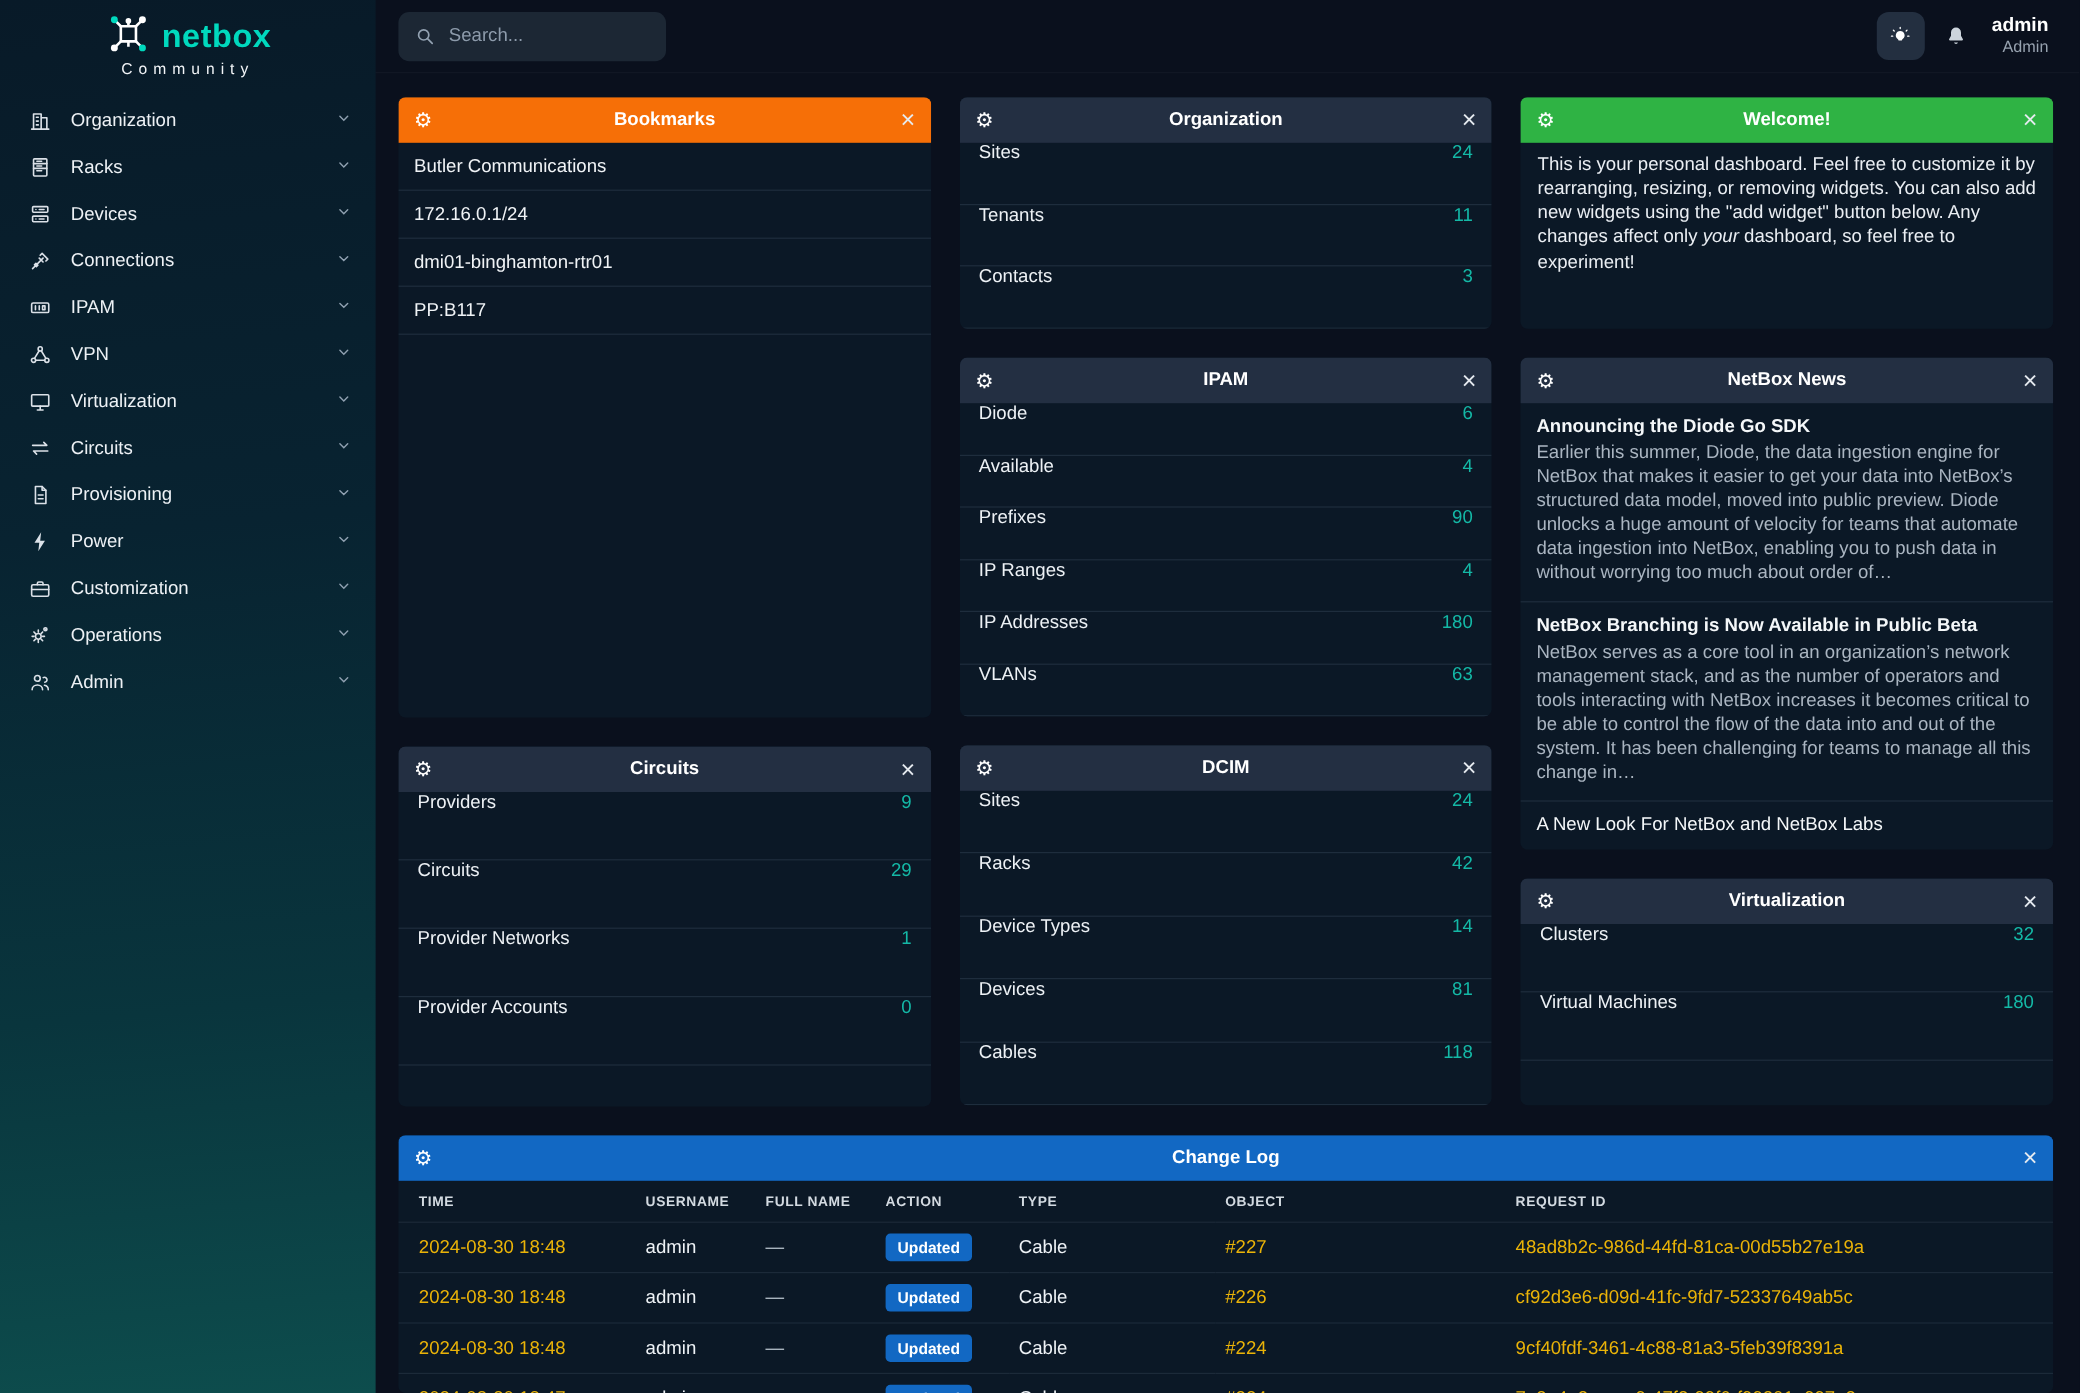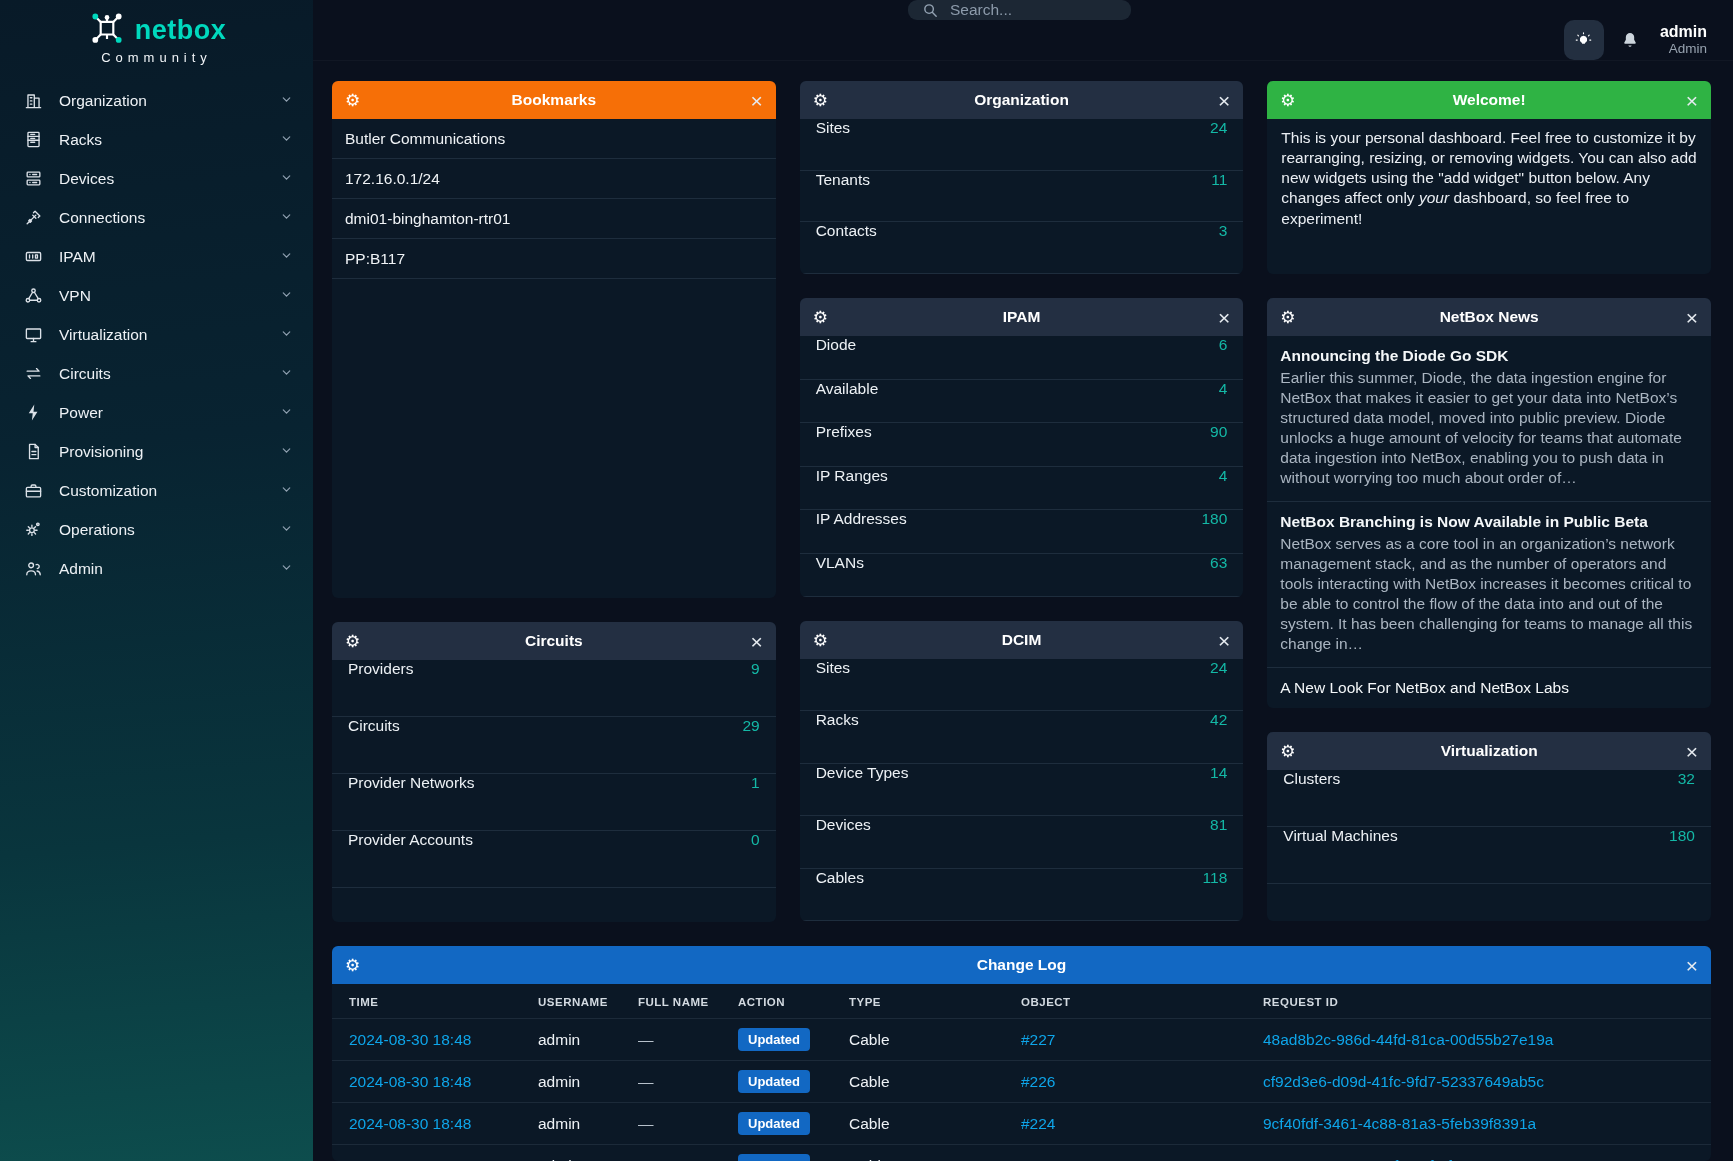--- a/index.html
+++ b/index.html
@@ -26,21 +26,21 @@
     padding:0 20px 0 24px; color:#edf1f5; font-size:15.5px; cursor:pointer;
   }
   .nav-item .nicon { width:20px; height:20px; margin-right:15px; color:#dbe1e8; flex-shrink:0; }
   .nav-item .nicon svg { width:19px; height:19px; stroke:currentColor; fill:none; stroke-width:1.7; stroke-linecap:round; stroke-linejoin:round; }
   .nav-item .chev { margin-left:auto; color:#8fa0b0; }
   .nav-item .chev svg { width:13px; height:13px; stroke:currentColor; fill:none; stroke-width:2.2; stroke-linecap:round; }
   
   .main { flex:1; display:flex; flex-direction:column; min-width:0; }
   .topbar {
     height:61px; flex-shrink:0; display:flex; align-items:center;
-    padding:0 26px 0 19px; border-bottom:1px solid rgba(255,255,255,.03);flex-direction:column;
+    padding:0 26px 0 19px; border-bottom:1px solid rgba(255,255,255,.03);
   }
   .searchbox {
     width:223px; height:41px; background:#1c2734; border-radius:9px;
     display:flex; align-items:center; padding:0 14px; gap:11px;
   }
   .searchbox svg { width:17px; height:17px; stroke:#93a2b2; fill:none; stroke-width:2; stroke-linecap:round; }
   .searchbox input {
     background:transparent; border:none; outline:none; color:#cdd6df;
     font-size:15.5px; width:150px; font-family:inherit;
   }
@@ -92,21 +92,21 @@
   .news-excerpt { color:#aab5c1; font-size:15.5px; line-height:1.29; }
   
   .changelog { grid-column:1 / -1; height:215px; }
   table { width:100%; border-collapse:collapse; table-layout:fixed; }
   th {
     text-align:left; font-size:11.5px; letter-spacing:.5px; color:#d3dae1;
     font-weight:bold; padding:12px 8px 10px 8px;
   }
   th:first-child, td:first-child { padding-left:17px; }
   td { padding:9px 8px; font-size:15.5px; border-top:1px solid #1c2a39; }
-  .c-teal { color:#0ea5e9; cursor:pointer; }
+  .c-teal { color:#eab308; cursor:pointer; }
   .c-white { color:#eef2f6; }
   .c-dim { color:#b7c1cb; }
   .badge {
     display:inline-block; background:#1268c3; color:#fff; font-size:13px;
     font-weight:bold; padding:4px 10px; border-radius:4px;
   }
 </style>
 </head>
 <body>
 
@@ -215,34 +215,34 @@
             <path d="M4 9h15l-3.2-3.2M20 15H5l3.2 3.2"></path>
           </svg></span>
       <span>Circuits</span>
       <span class="chev"><svg viewBox="0 0 24 24">
             <path d="M6 9l6 6 6-6"></path>
           </svg></span>
     </div>
 
     <div class="nav-item">
       <span class="nicon"><svg viewBox="0 0 24 24">
-            <path d="M13 2 6 13h5l-1 9 7-11h-5l1-9z" fill="currentColor" stroke="none"></path>
-          </svg></span>
-      <span>Power</span>
-      <span class="chev"><svg viewBox="0 0 24 24">
-            <path d="M6 9l6 6 6-6"></path>
-          </svg></span>
-    </div>
-
-    <div class="nav-item">
-      <span class="nicon"><svg viewBox="0 0 24 24">
             <path d="M7 3h7l4 4v14H7z"></path>
             <path d="M14 3v4h4M10 12h5M10 16h5"></path>
           </svg></span>
       <span>Provisioning</span>
+      <span class="chev"><svg viewBox="0 0 24 24">
+            <path d="M6 9l6 6 6-6"></path>
+          </svg></span>
+    </div>
+
+    <div class="nav-item">
+      <span class="nicon"><svg viewBox="0 0 24 24">
+            <path d="M13 2 6 13h5l-1 9 7-11h-5l1-9z" fill="currentColor" stroke="none"></path>
+          </svg></span>
+      <span>Power</span>
       <span class="chev"><svg viewBox="0 0 24 24">
             <path d="M6 9l6 6 6-6"></path>
           </svg></span>
     </div>
 
     <div class="nav-item">
       <span class="nicon"><svg viewBox="0 0 24 24">
             <rect x="3" y="8" width="18" height="12" rx="1.5"></rect>
             <path d="M9 8V6.5A1.5 1.5 0 0 1 10.5 5h3A1.5 1.5 0 0 1 15 6.5V8M3 13h18"></path>
           </svg></span>

